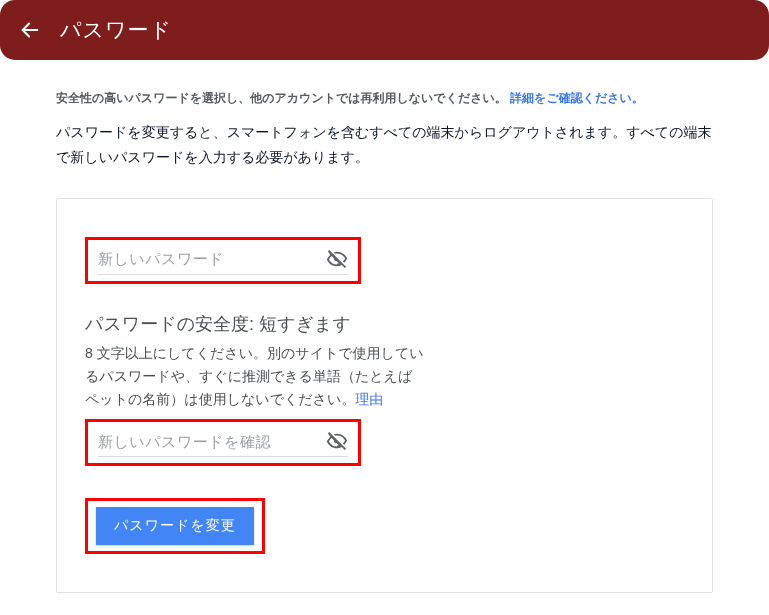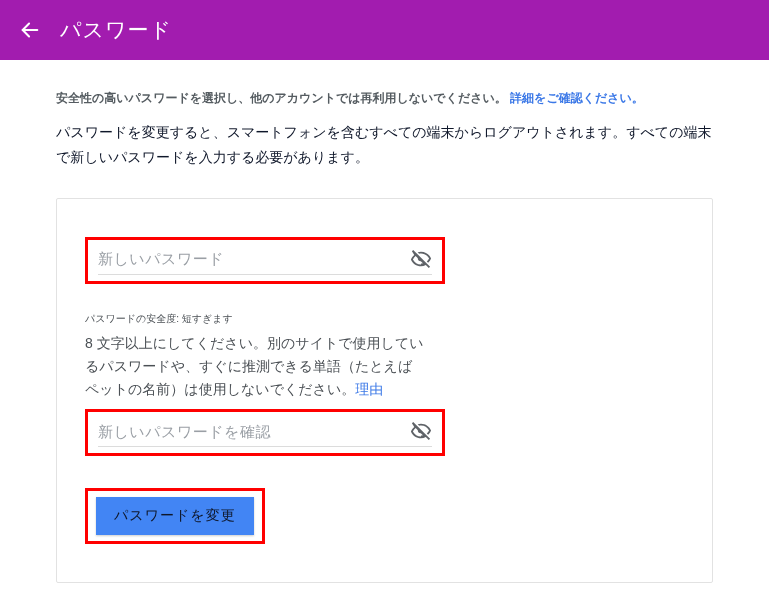--- a/index.html
+++ b/index.html
@@ -1,23 +1,24 @@
 <!DOCTYPE html>
 <html><head>
 <meta charset="utf-8">
 <style>
   * { box-sizing: border-box; margin: 0; padding: 0; }
   html, body { width: 769px; height: 615px; font-family: "Helvetica Neue", Arial, "Hiragino Kaku Gothic ProN", "Yu Gothic", Meiryo, sans-serif; background: #fff; }
   .header {
-    background: #a21caf;
+    background: #7f1d1d;
     height: 60px;
     display: flex;
     align-items: center;
     padding: 0 18px;
     color: #fff;
+    border-radius: 15px;
   }
   .back-arrow {
     width: 24px; height: 24px;
     display: flex; align-items: center; justify-content: center;
     cursor: pointer;
     margin-right: 18px;
   }
   .header-title {
     font-size: 21px;
     letter-spacing: 1px;
@@ -30,52 +31,52 @@
     margin-top: 28px;
     border: 1px solid #e2e2e2;
     border-radius: 2px;
     padding: 38px 28px 38px 28px;
     width: 657px;
     background: #fff;
   }
   .field-wrap {
     border: 3px solid #ff0000;
     padding: 8px 10px 6px 10px;
-    width: 360px;
+    width: 276px;
   }
   .field-inner {
     display: flex;
     align-items: center;
     border-bottom: 1px solid #dcdcdc;
     padding-bottom: 4px;
   }
   .field-input {
     flex: 1;
     border: none;
     outline: none;
     font-size: 15px;
     color: #333;
     background: transparent;
     letter-spacing: 0.5px;
   }
   .field-input::placeholder { color: #9a9fa5; }
   .eye-icon { color: #5f6368; width: 22px; height: 22px; display: flex; align-items: center; justify-content: center; cursor: pointer; }
   .strength-block { margin-top: 28px; width: 340px; }
-  .strength-head { color: #4b5055; font-size: 10px; margin-bottom: 6px; }
+  .strength-head { color: #4b5055; font-size: 18px; margin-bottom: 6px; }
   .strength-body { color: #4b5055; font-size: 14px; line-height: 1.65; }
   .confirm-wrap { margin-top: 8px; }
   .btn-wrap {
     border: 3px solid #ff0000;
     display: inline-block;
     padding: 6px 8px;
     margin-top: 32px;
   }
   .change-btn {
     background: #4285f4;
-    color: #0f172a;
+    color: #ffffff;
     font-size: 14px;
     padding: 10px 18px;
     border: none;
     cursor: pointer;
     letter-spacing: 1px;
     box-shadow: 0 1px 2px rgba(0,0,0,0.2);
   }
 </style>
 </head>
 <body>

